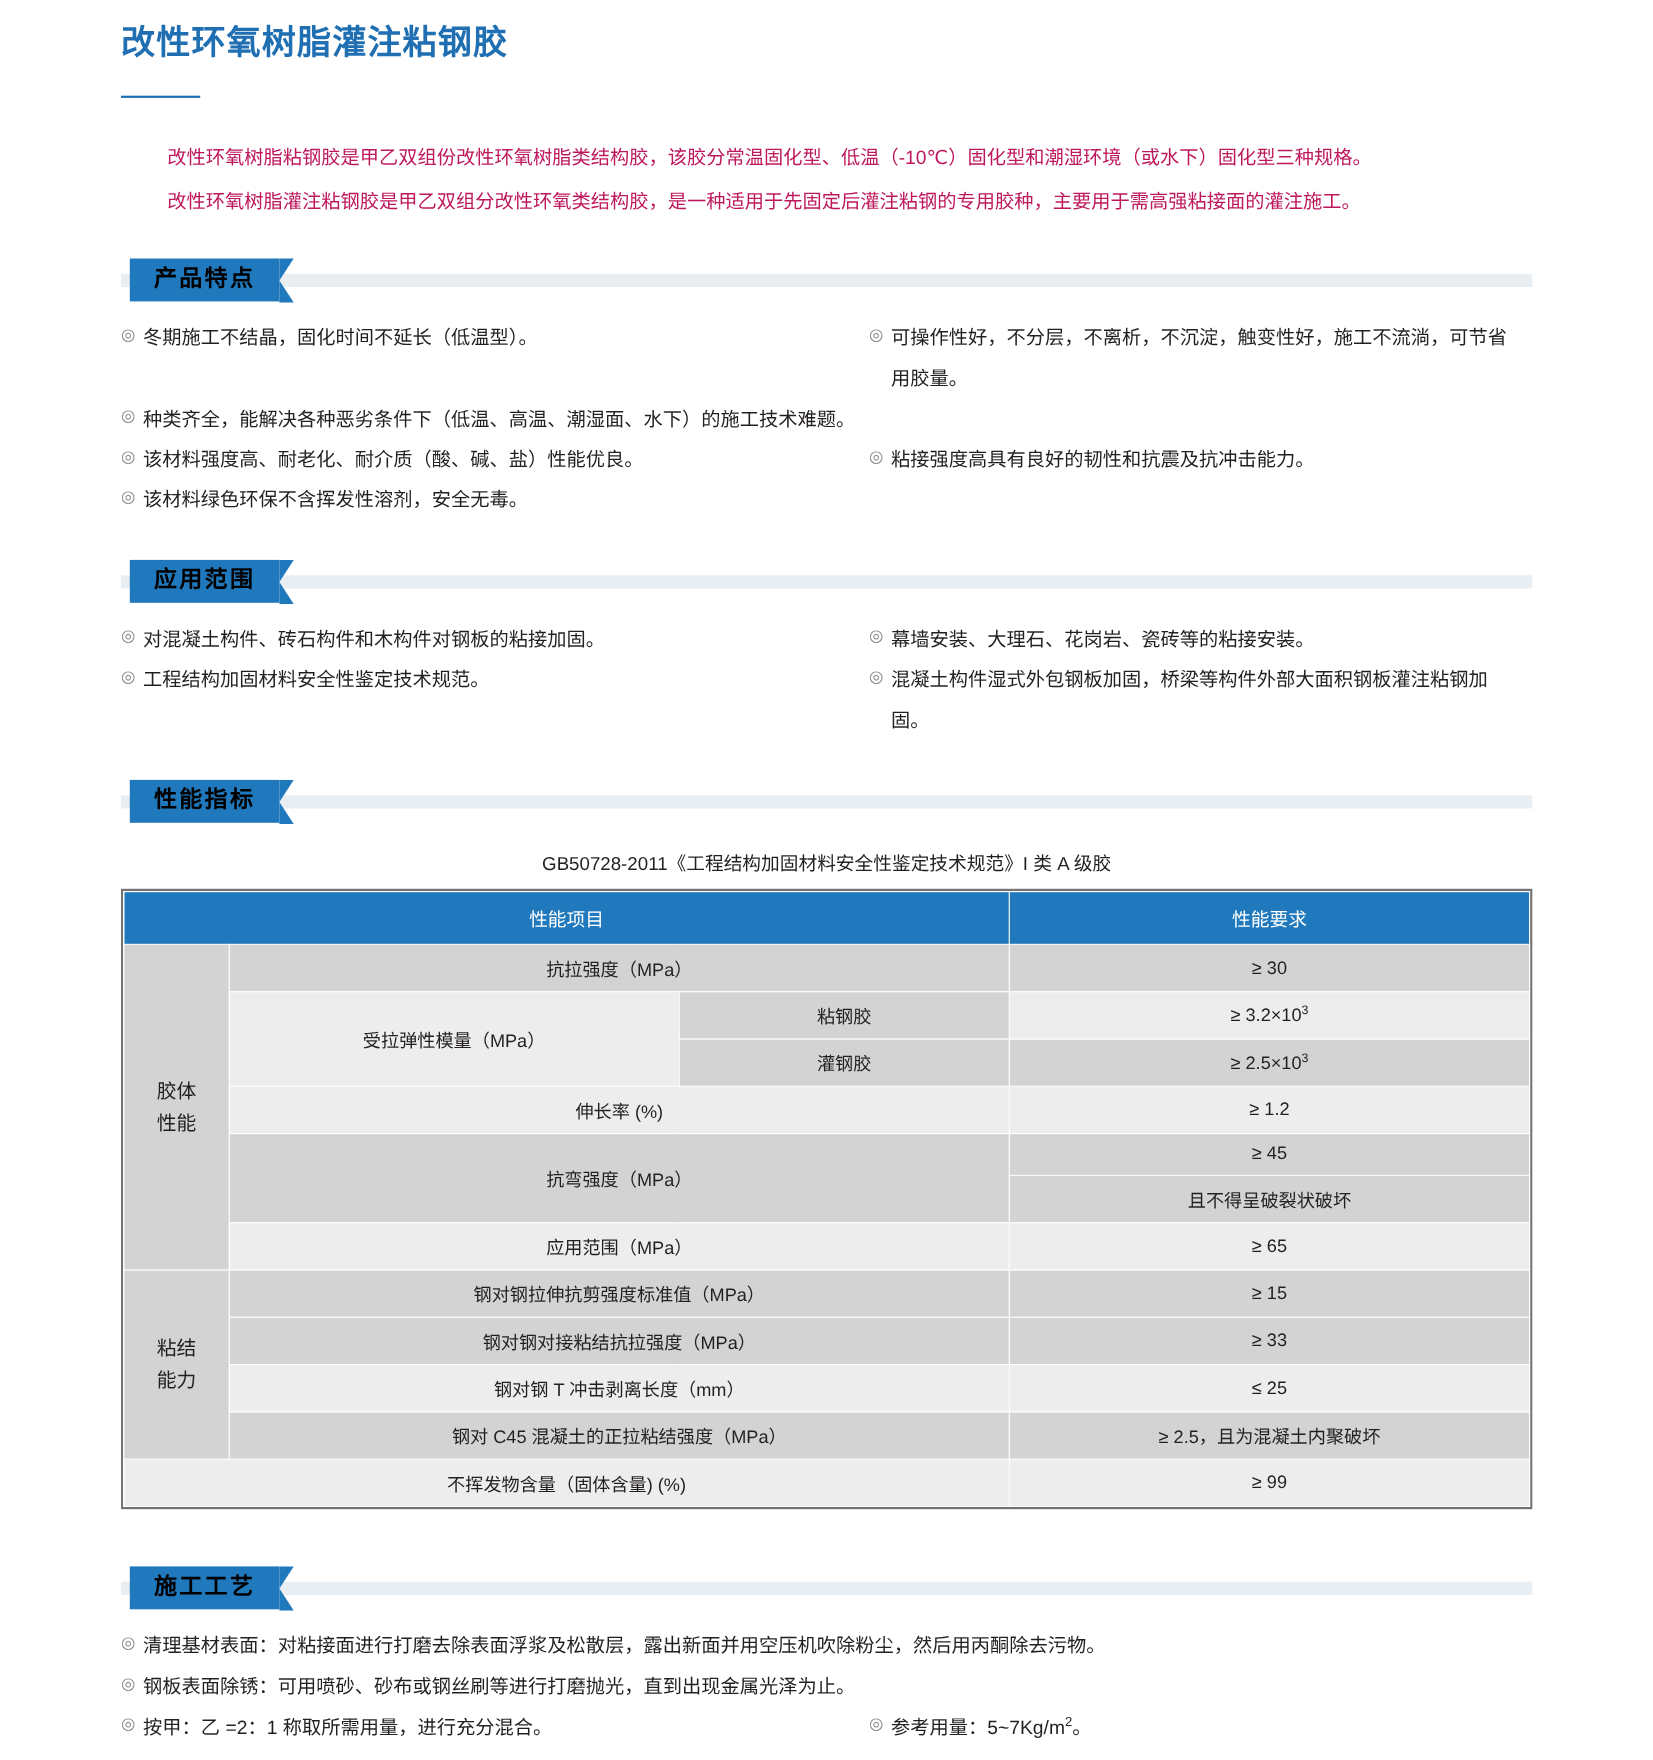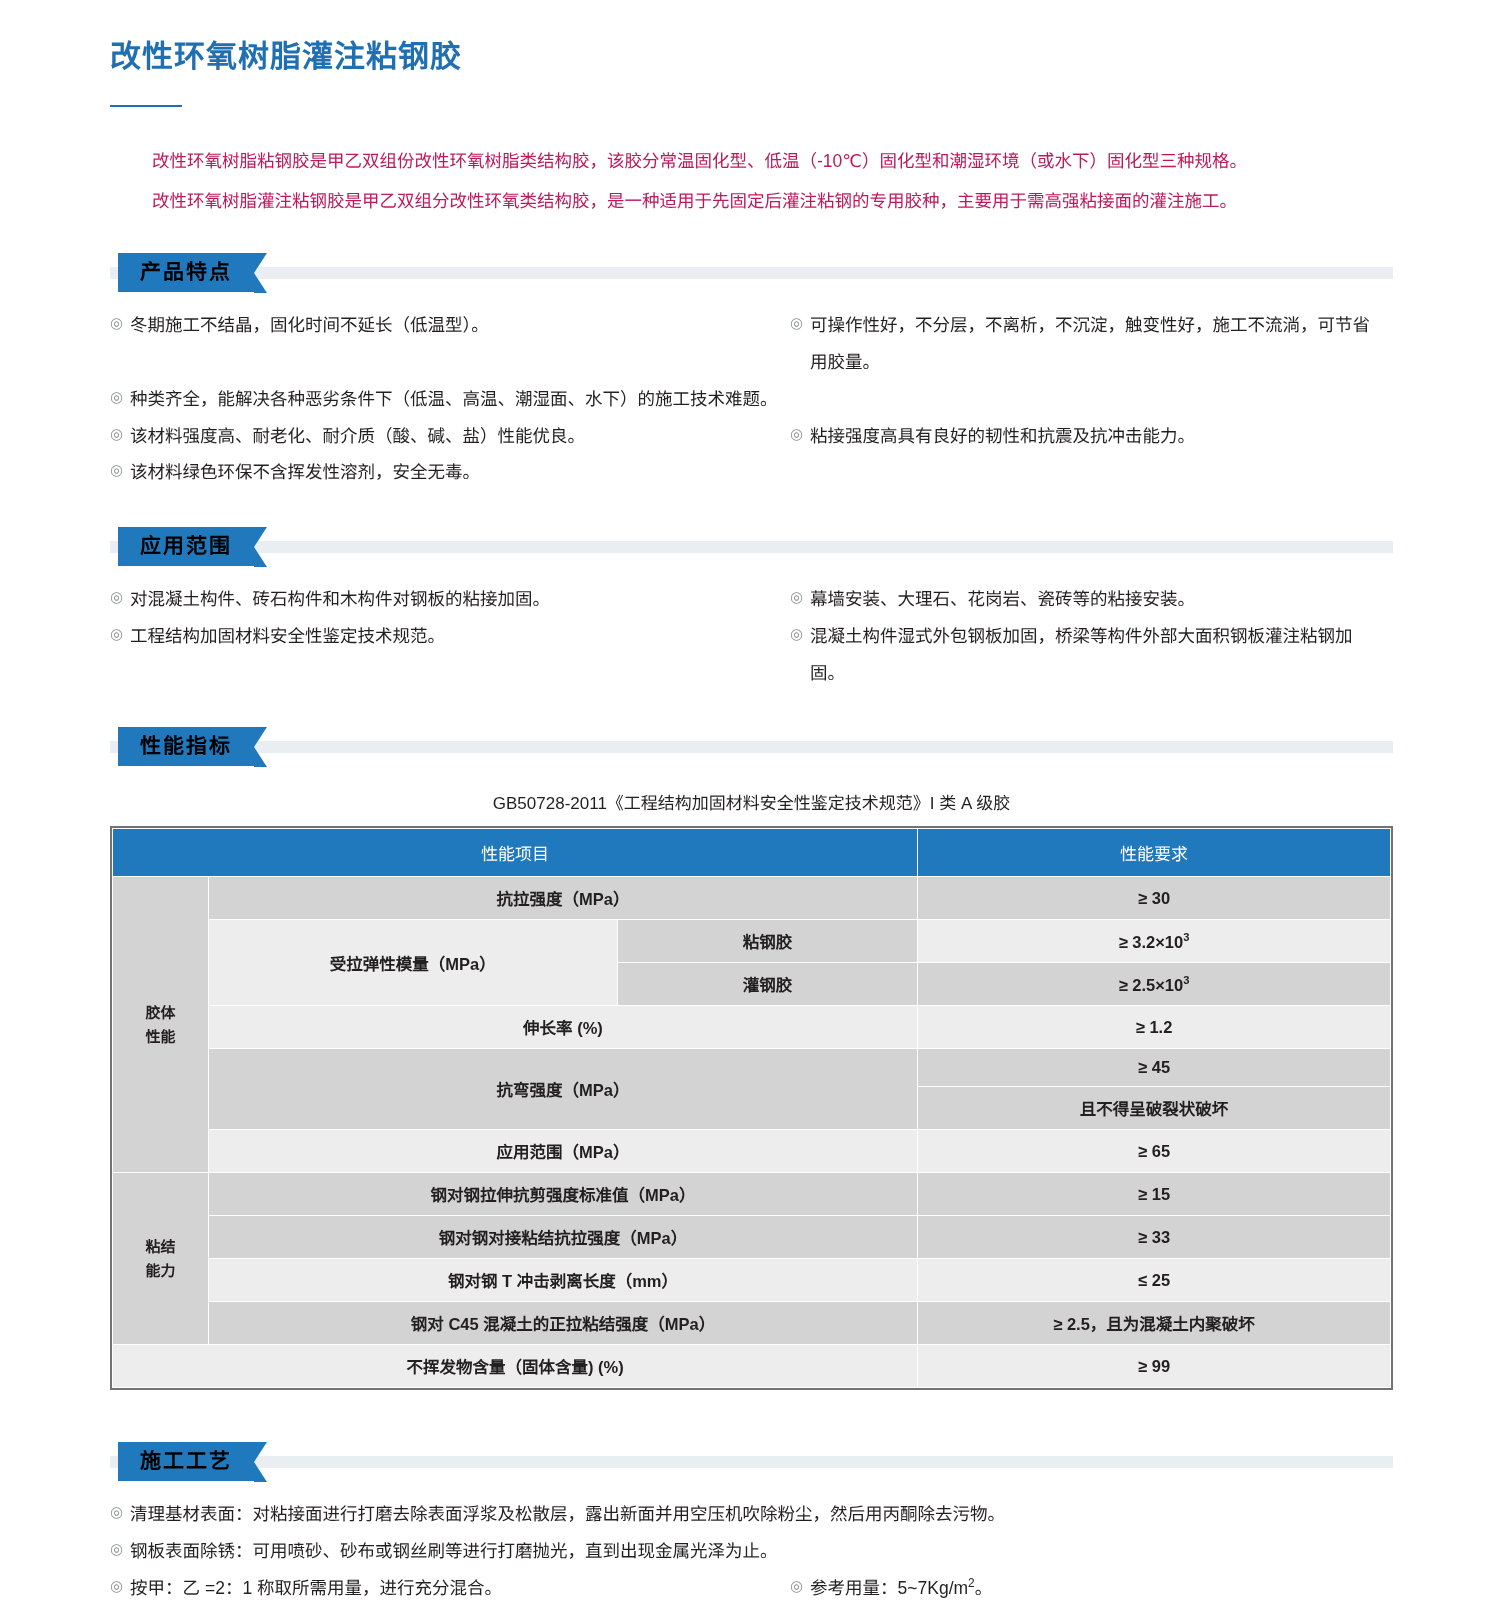--- a/index.html
+++ b/index.html
@@ -15,21 +15,21 @@
     -webkit-font-smoothing: antialiased;
   }
   .page {
     position: relative;
     width: 1503px;
     box-sizing: border-box;
     padding: 0 110px 40px 110px;
   }
   
   .title-block {
-    padding-top: 34px;
+    padding-top: 16px;
   }
   .doc-title {
     font-size: 31px;
     font-weight: bold;
     color: #1f6fb2;
     letter-spacing: 1px;
     margin: 0;
     line-height: 1.5;
   }
   .title-rule {
@@ -128,38 +128,37 @@
     width: 100%;
     font-size: 16.5px;
     table-layout: fixed;
   }
   table.perf th, table.perf td {
     border: 1px solid #ffffff;
     text-align: center;
     vertical-align: middle;
     padding: 9px 6px;
     color: #231f20;
-    font-weight: bold;
   }
   table.perf thead th {
     background: #2079bd;
     color: #ffffff;
     font-weight: normal;
     font-size: 17px;
     padding: 11px 6px;
   }
   table.perf tbody td {
     background: #ededed;
   }
   table.perf tbody td.shade {
     background: #d3d3d3;
   }
   table.perf tbody td.cat {
     background: #d3d3d3;
-    font-size: 15px;
+    font-size: 18px;
     line-height: 1.6;
   }
   .wrap-outer {
     border: 2px solid #737373;
   }
   sup { font-size: 0.68em; vertical-align: super; }
 </style>
 </head>
 <body>
 

